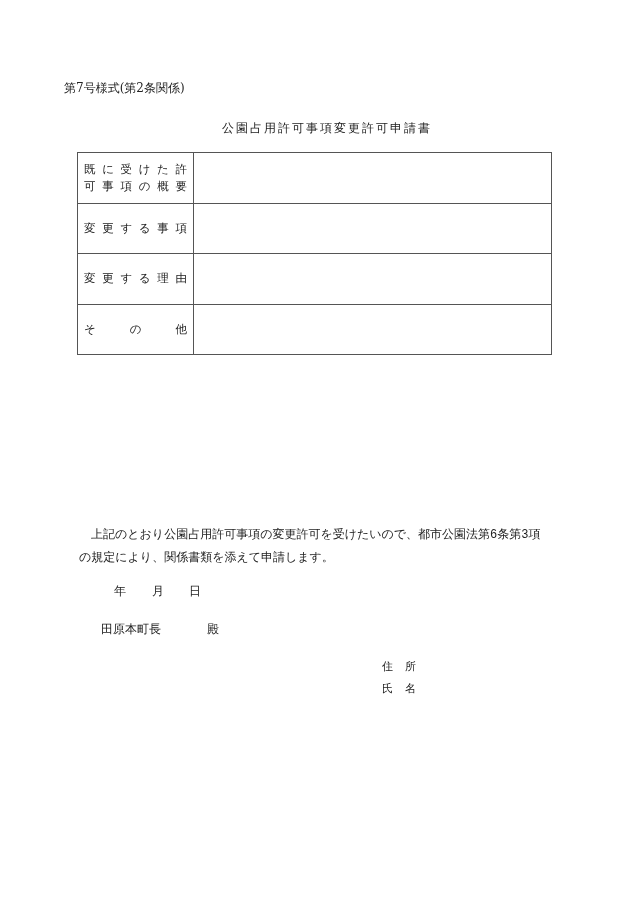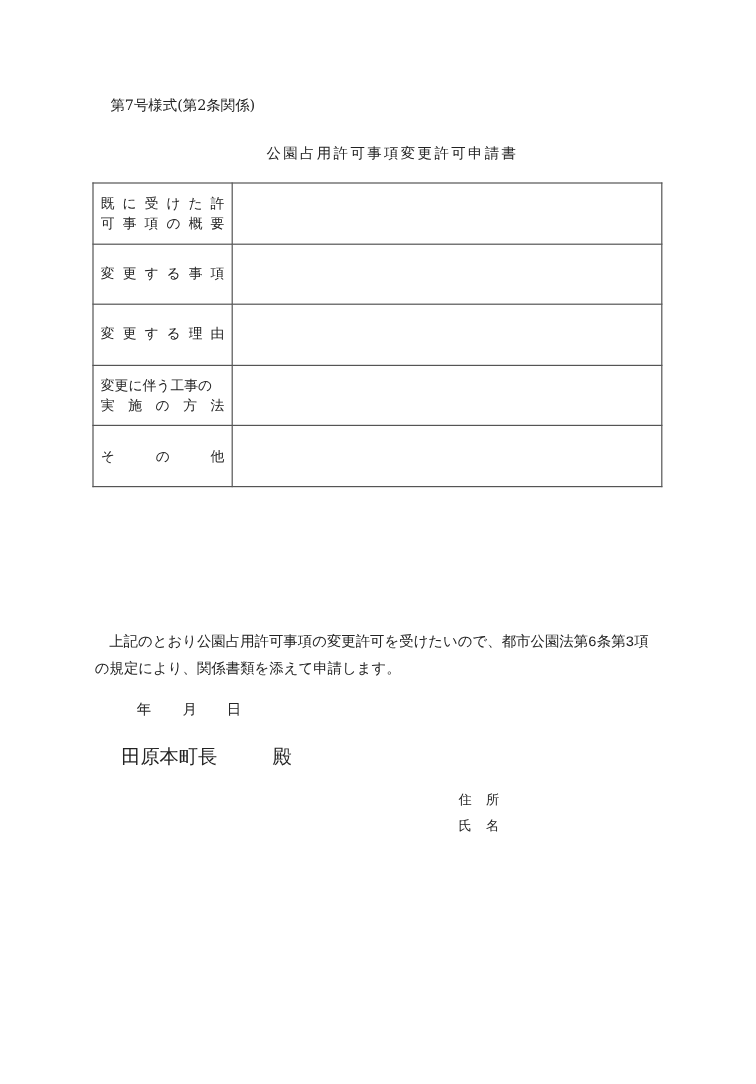--- a/index.html
+++ b/index.html
@@ -3,21 +3,21 @@
 <meta charset="utf-8">
 <style>
   html, body { margin: 0; padding: 0; }
   body {
     width: 630px; height: 903px; background: #ffffff;
     position: relative; overflow: hidden;
     font-family: "DejaVu Serif", "Liberation Serif", serif;
     color: #222222;
   }
   .form-number {
-    position: absolute; left: 92px; top: 80px;
+    position: absolute; left: 64px; top: 80px;
     font-size: 12px; letter-spacing: 0px;
   }
   .doc-title {
     position: absolute; left: 0; width: 630px; top: 120px;
     text-align: center; font-size: 12px; letter-spacing: 2px;
     padding-left: 24px; box-sizing: border-box;
   }
   .form-table {
     position: absolute; left: 77px; top: 152px;
     width: 475px; border-collapse: collapse;
@@ -33,21 +33,21 @@
   .body-text {
     position: absolute; left: 79px; top: 524px; width: 472px;
     font-size: 12px; line-height: 23px; text-indent: 12px; font-family: Liberation Mono, monospace;
   }
   .date-line {
     position: absolute; left: 114px; top: 583px; font-size: 12px;
     display: flex; gap: 0;
   }
   .date-line span { display: inline-block; }
   .addressee {
-    position: absolute; left: 101px; top: 621px; font-size: 16px;
+    position: absolute; left: 101px; top: 621px; font-size: 12px;
   }
   .addressee .tono { display: inline-block; margin-left: 46px; }
   .applicant {
     position: absolute; left: 382px; top: 656px; font-size: 11px; line-height: 22px;
   }
   .applicant .row span.gap { display: inline-block; width: 12px; }
 </style>
 </head>
 <body>
 
@@ -99,35 +99,20 @@
             <span>る</span>
             <span>理</span>
             <span>由</span>
           </div>
         </td>
         <td class="value-cell"></td>
       </tr>
       <tr>
         <td class="label-cell">
           <div class="label-line">
-            <span>変更に伴う工事の</span>
-          </div>
-          <div class="label-line">
-            <span>実</span>
-            <span>施</span>
-            <span>の</span>
-            <span>方</span>
-            <span>法</span>
-          </div>
-        </td>
-        <td class="value-cell"></td>
-      </tr>
-      <tr>
-        <td class="label-cell">
-          <div class="label-line">
             <span>そ</span>
             <span>の</span>
             <span>他</span>
           </div>
         </td>
         <td class="value-cell"></td>
       </tr>
     </tbody>
 </table>
 

